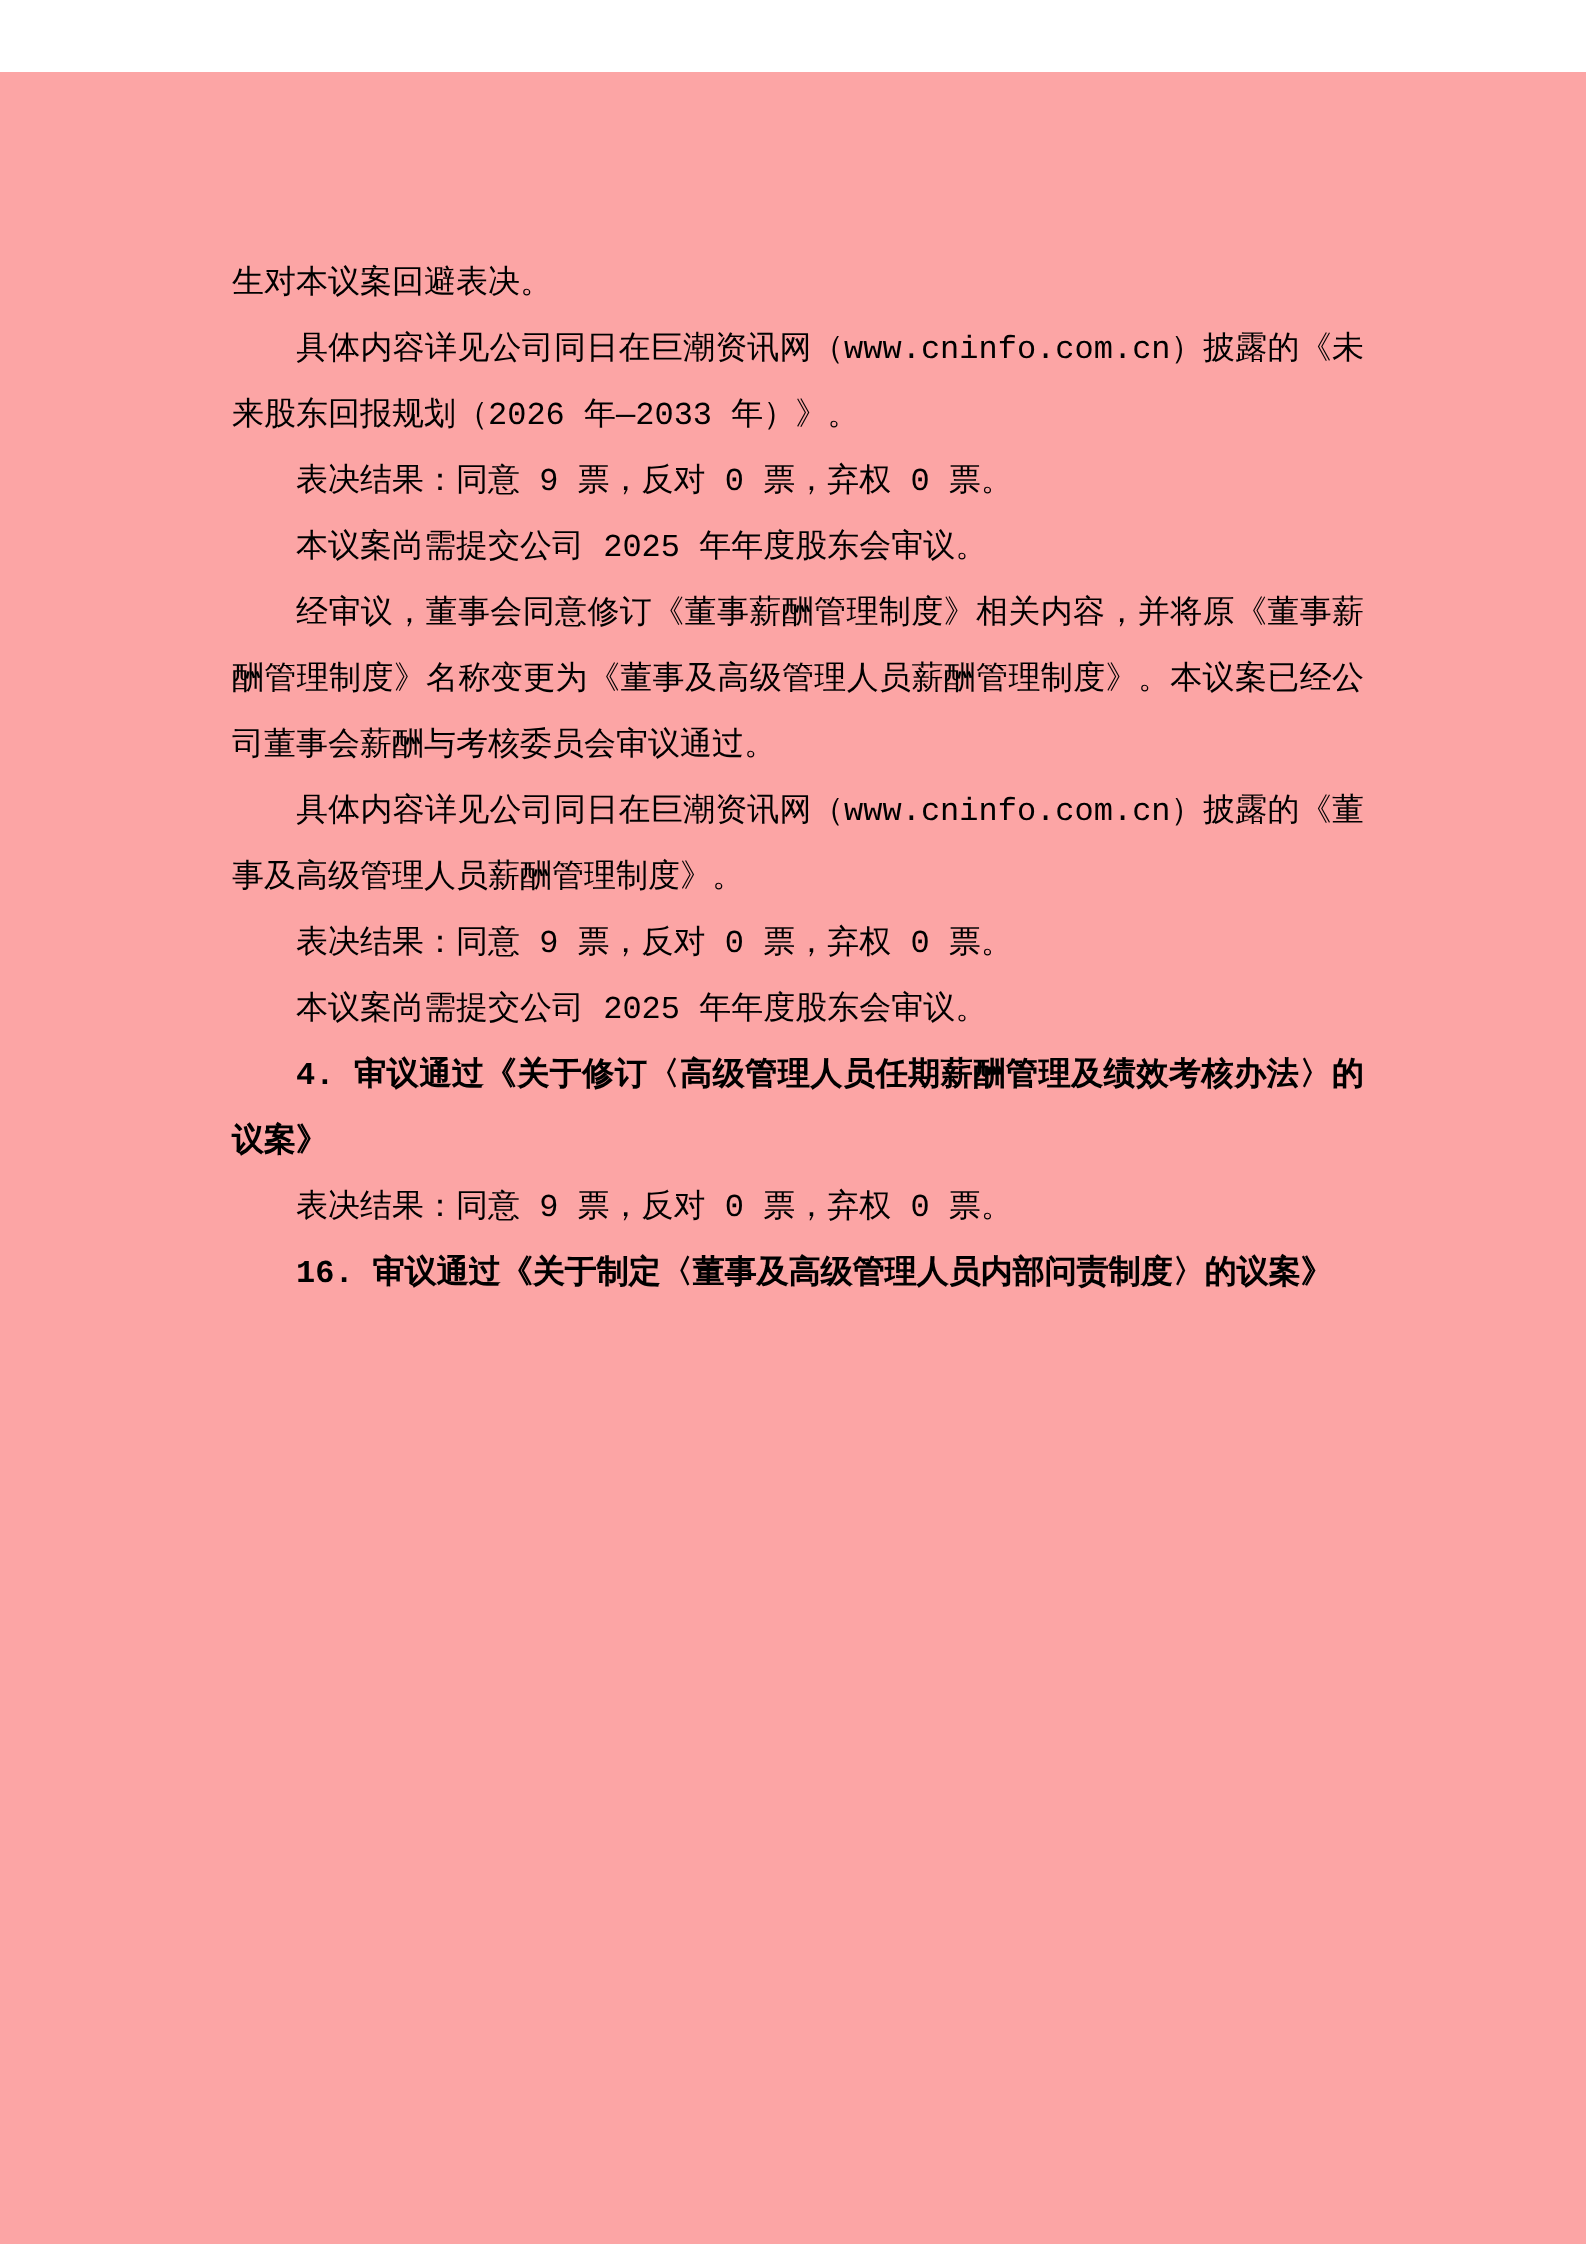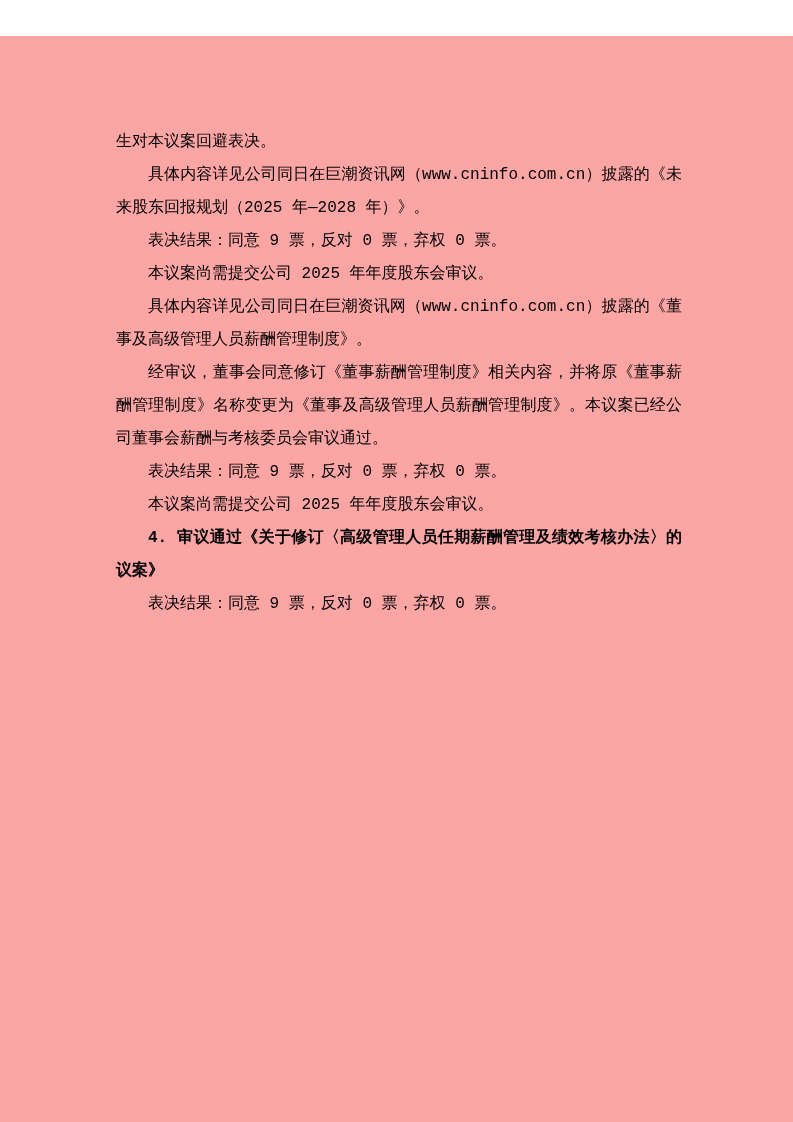--- a/index.html
+++ b/index.html
@@ -42,23 +42,24 @@
   .para.heading {
     font-weight: 700;
   }
 </style>
 </head>
 <body>
 
 <div class="page">
   <div class="content">
       <p class="para body-noindent">生对本议案回避表决。</p>
-      <p class="para body">具体内容详见公司同日在巨潮资讯网（www.cninfo.com.cn）披露的《未来股东回报规划（2025 年—2028 年）》。</p>
+      <p class="para body">具体内容详见公司同日在巨潮资讯网（www.cninfo.com.cn）披露的《未来股东回报规划（2026 年—2033 年）》。</p>
       <p class="para body">表决结果：同意 9 票，反对 0 票，弃权 0 票。</p>
       <p class="para body">本议案尚需提交公司 2025 年年度股东会审议。</p>
+      <p class="para body">经审议，董事会同意修订《董事薪酬管理制度》相关内容，并将原《董事薪酬管理制度》名称变更为《董事及高级管理人员薪酬管理制度》。本议案已经公司董事会薪酬与考核委员会审议通过。</p>
       <p class="para body">具体内容详见公司同日在巨潮资讯网（www.cninfo.com.cn）披露的《董事及高级管理人员薪酬管理制度》。</p>
-      <p class="para body">经审议，董事会同意修订《董事薪酬管理制度》相关内容，并将原《董事薪酬管理制度》名称变更为《董事及高级管理人员薪酬管理制度》。本议案已经公司董事会薪酬与考核委员会审议通过。</p>
       <p class="para body">表决结果：同意 9 票，反对 0 票，弃权 0 票。</p>
       <p class="para body">本议案尚需提交公司 2025 年年度股东会审议。</p>
       <p class="para heading">4. 审议通过《关于修订〈高级管理人员任期薪酬管理及绩效考核办法〉的议案》</p>
       <p class="para body">表决结果：同意 9 票，反对 0 票，弃权 0 票。</p>
+      <p class="para heading">16. 审议通过《关于制定〈董事及高级管理人员内部问责制度〉的议案》</p>
     </div>
 </div>
 
 </body></html>

